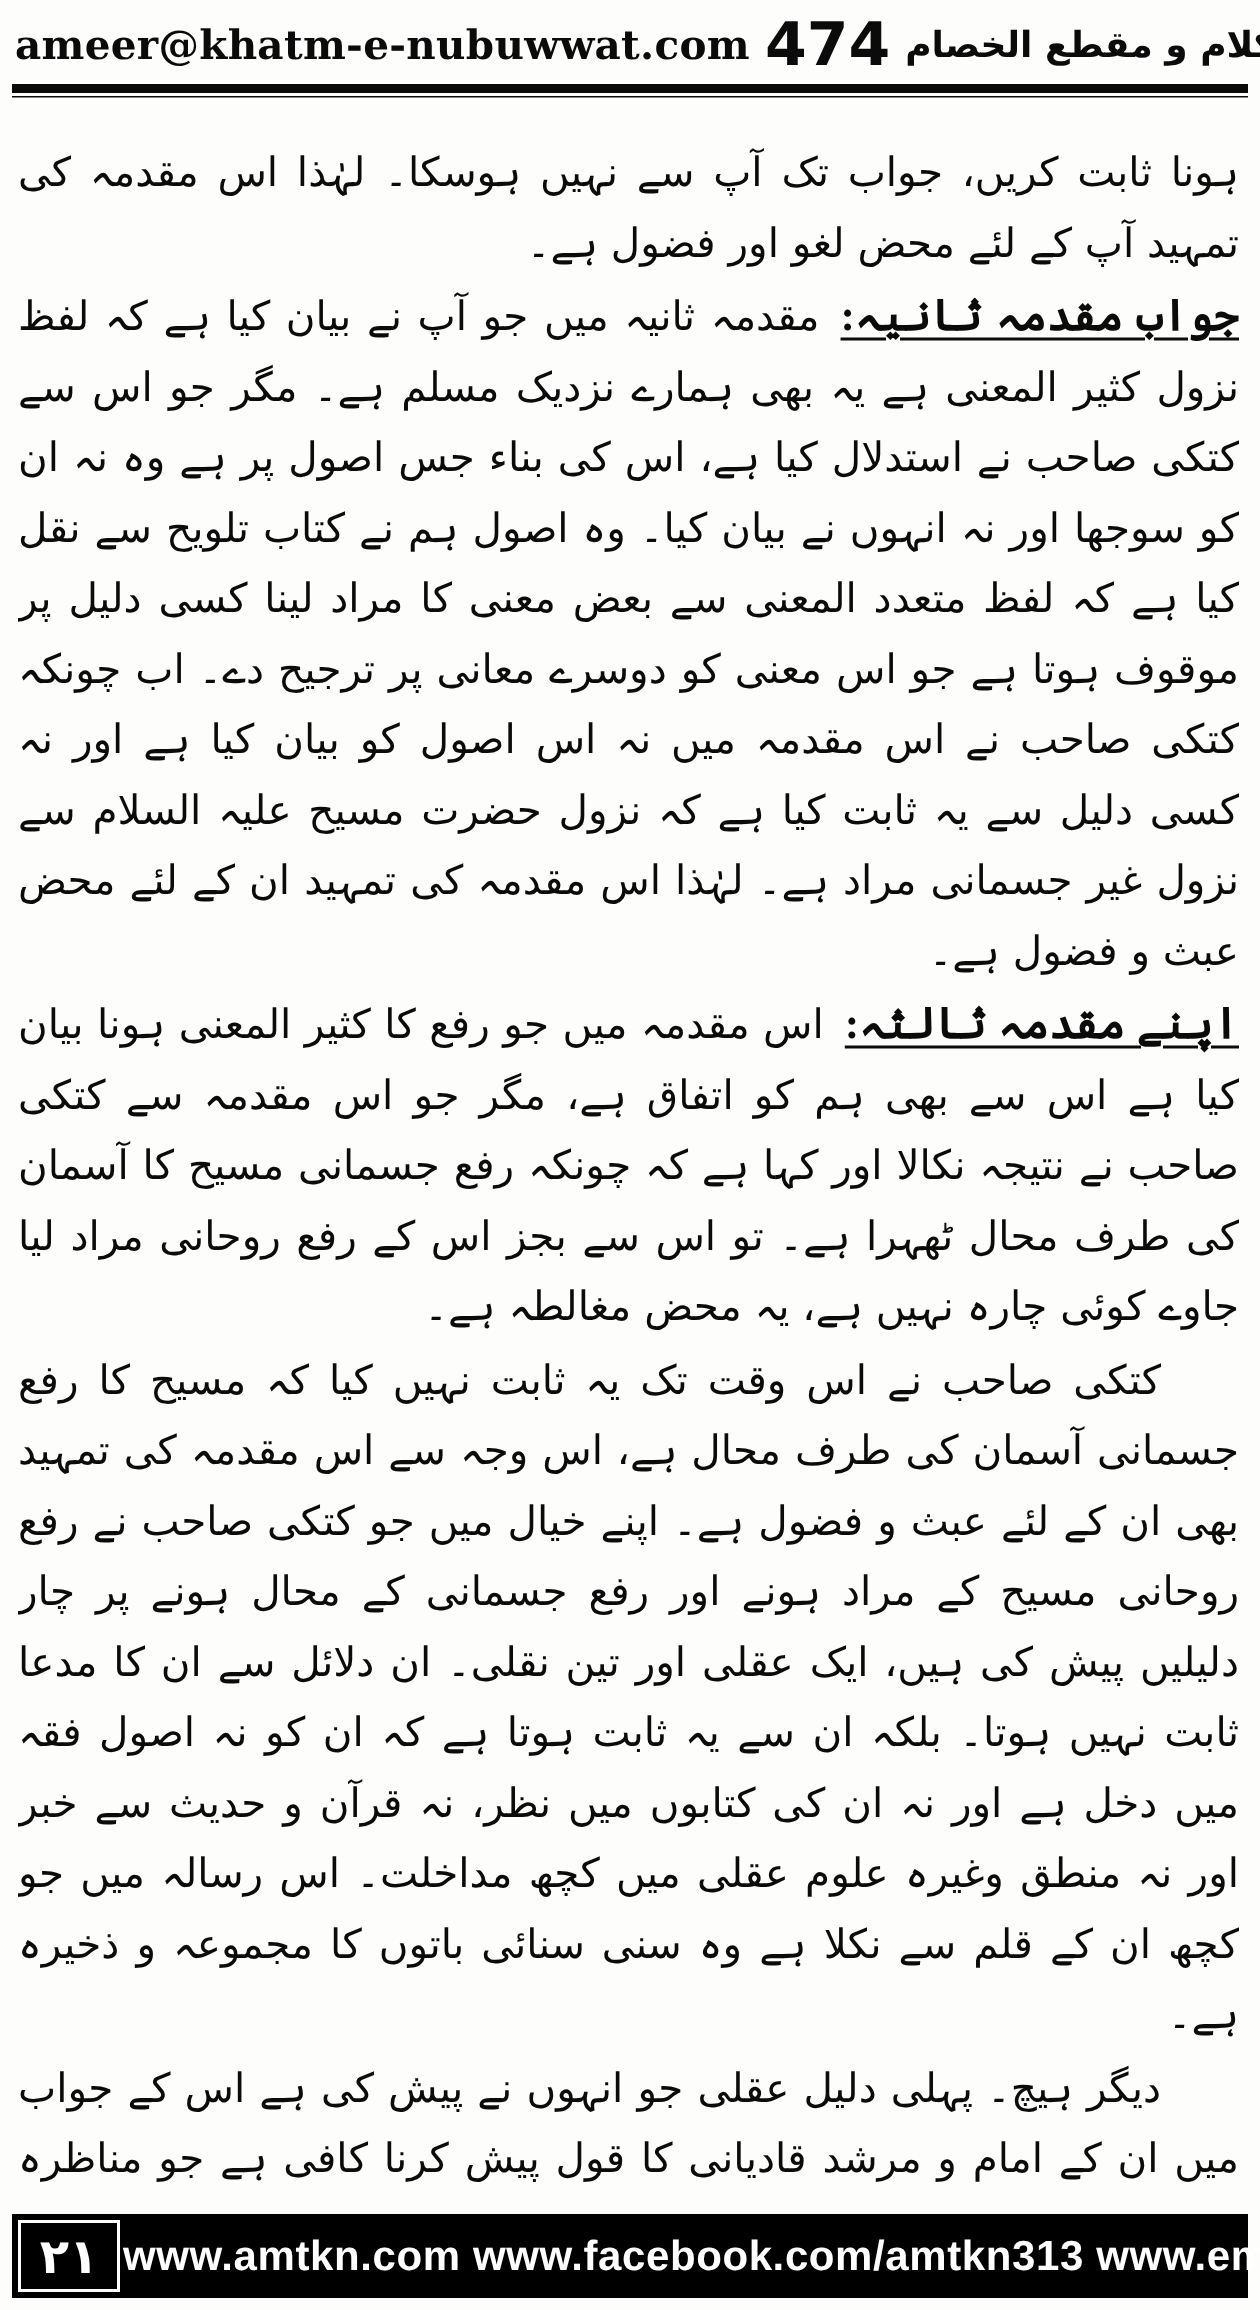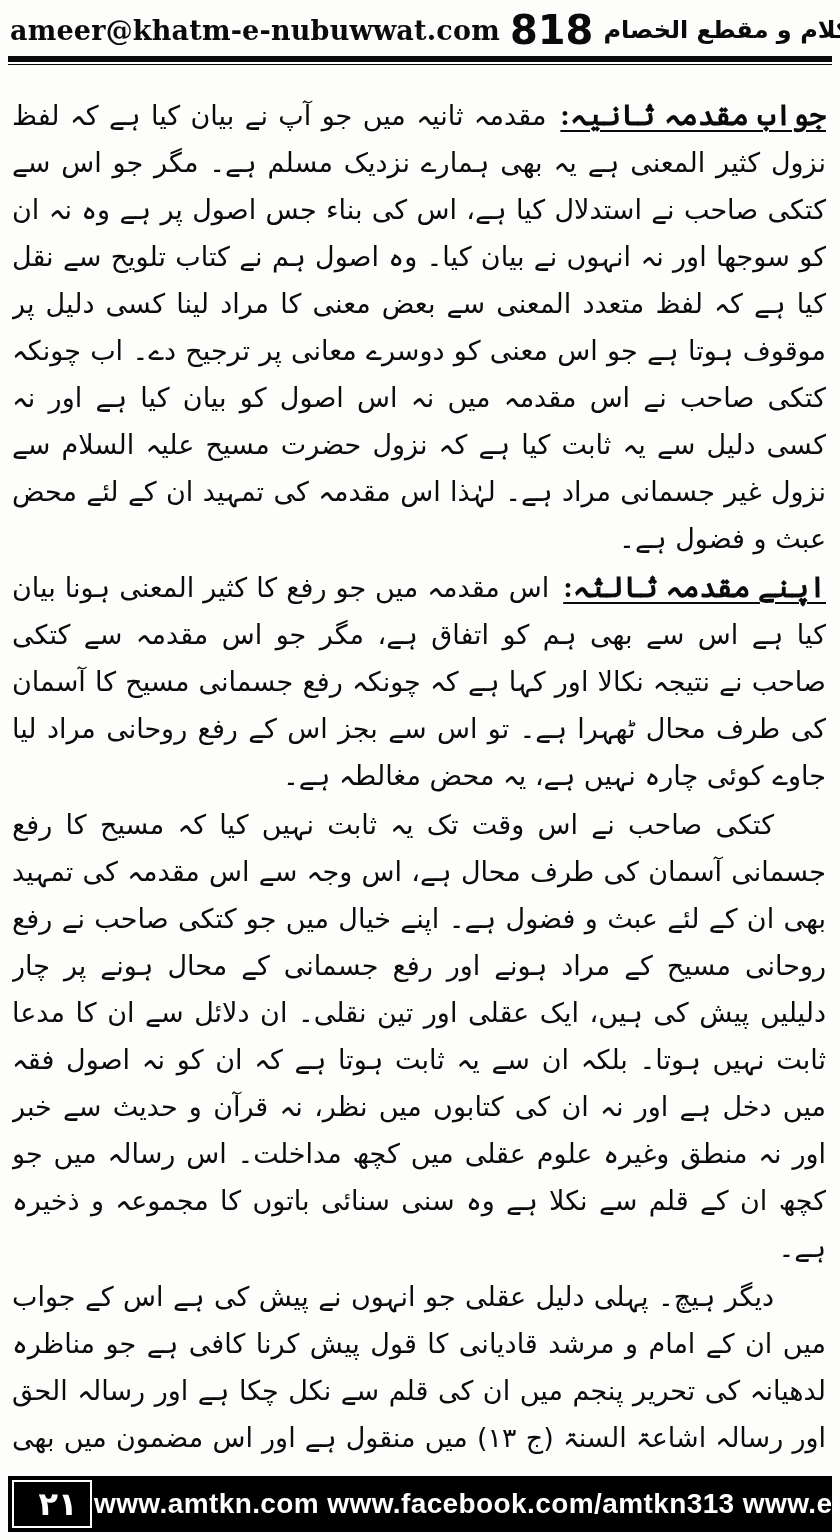--- a/index.html
+++ b/index.html
@@ -89,21 +89,20 @@
     margin: 4px 2px 4px 4px;
     background: #000;
     color: #fff;
     border: 2px solid #fff;
     display: flex;
     align-items: center;
     justify-content: center;
     font-size: 32px;
     font-weight: bold;
     flex: 0 0 auto;
-    padding-left: 12px;
   }
   .footer-urls {
     flex: 1 1 auto;
     display: flex;
     align-items: center;
     justify-content: center;
     color: #fff;
     font-family: "Liberation Sans", sans-serif;
     font-weight: bold;
     font-size: 28px;
@@ -112,28 +111,31 @@
     direction: ltr;
   }
 </style>
 </head>
 <body>
 
 <div class="page">
 
   <div class="header">
     <span class="header-email">ameer@khatm-e-nubuwwat.com</span>
-    <span class="header-pagenum">818</span>
+    <span class="header-pagenum">474</span>
     <span class="header-title">محاسبہ قادیانیت جلد ۱۱ مفتح الکلام و مقطع الخصام</span>
   </div>
 
   <div class="header-rule"></div>
 
   <div class="doc-body">
 
+    <p class="para">
+      <span class="para-heading"></span><span>ہونا ثابت کریں، جواب تک آپ سے نہیں ہوسکا۔ لہٰذا اس مقدمہ کی تمہید آپ کے لئے محض لغو اور فضول ہے۔</span>
+    </p>
 
     <p class="para">
       <span class="para-heading">جواب مقدمہ ثانیہ:</span><span>مقدمہ ثانیہ میں جو آپ نے بیان کیا ہے کہ لفظ نزول کثیر المعنی ہے یہ بھی ہمارے نزدیک مسلم ہے۔ مگر جو اس سے کتکی صاحب نے استدلال کیا ہے، اس کی بناء جس اصول پر ہے وہ نہ ان کو سوجھا اور نہ انہوں نے بیان کیا۔ وہ اصول ہم نے کتاب تلویح سے نقل کیا ہے کہ لفظ متعدد المعنی سے بعض معنی کا مراد لینا کسی دلیل پر موقوف ہوتا ہے جو اس معنی کو دوسرے معانی پر ترجیح دے۔ اب چونکہ کتکی صاحب نے اس مقدمہ میں نہ اس اصول کو بیان کیا ہے اور نہ کسی دلیل سے یہ ثابت کیا ہے کہ نزول حضرت مسیح علیہ السلام سے نزول غیر جسمانی مراد ہے۔ لہٰذا اس مقدمہ کی تمہید ان کے لئے محض عبث و فضول ہے۔</span>
     </p>
 
     <p class="para">
       <span class="para-heading">اپنے مقدمہ ثالثہ:</span><span>اس مقدمہ میں جو رفع کا کثیر المعنی ہونا بیان کیا ہے اس سے بھی ہم کو اتفاق ہے، مگر جو اس مقدمہ سے کتکی صاحب نے نتیجہ نکالا اور کہا ہے کہ چونکہ رفع جسمانی مسیح کا آسمان کی طرف محال ٹھہرا ہے۔ تو اس سے بجز اس کے رفع روحانی مراد لیا جاوے کوئی چارہ نہیں ہے، یہ محض مغالطہ ہے۔</span>
     </p>
 
     <p class="para indent">

